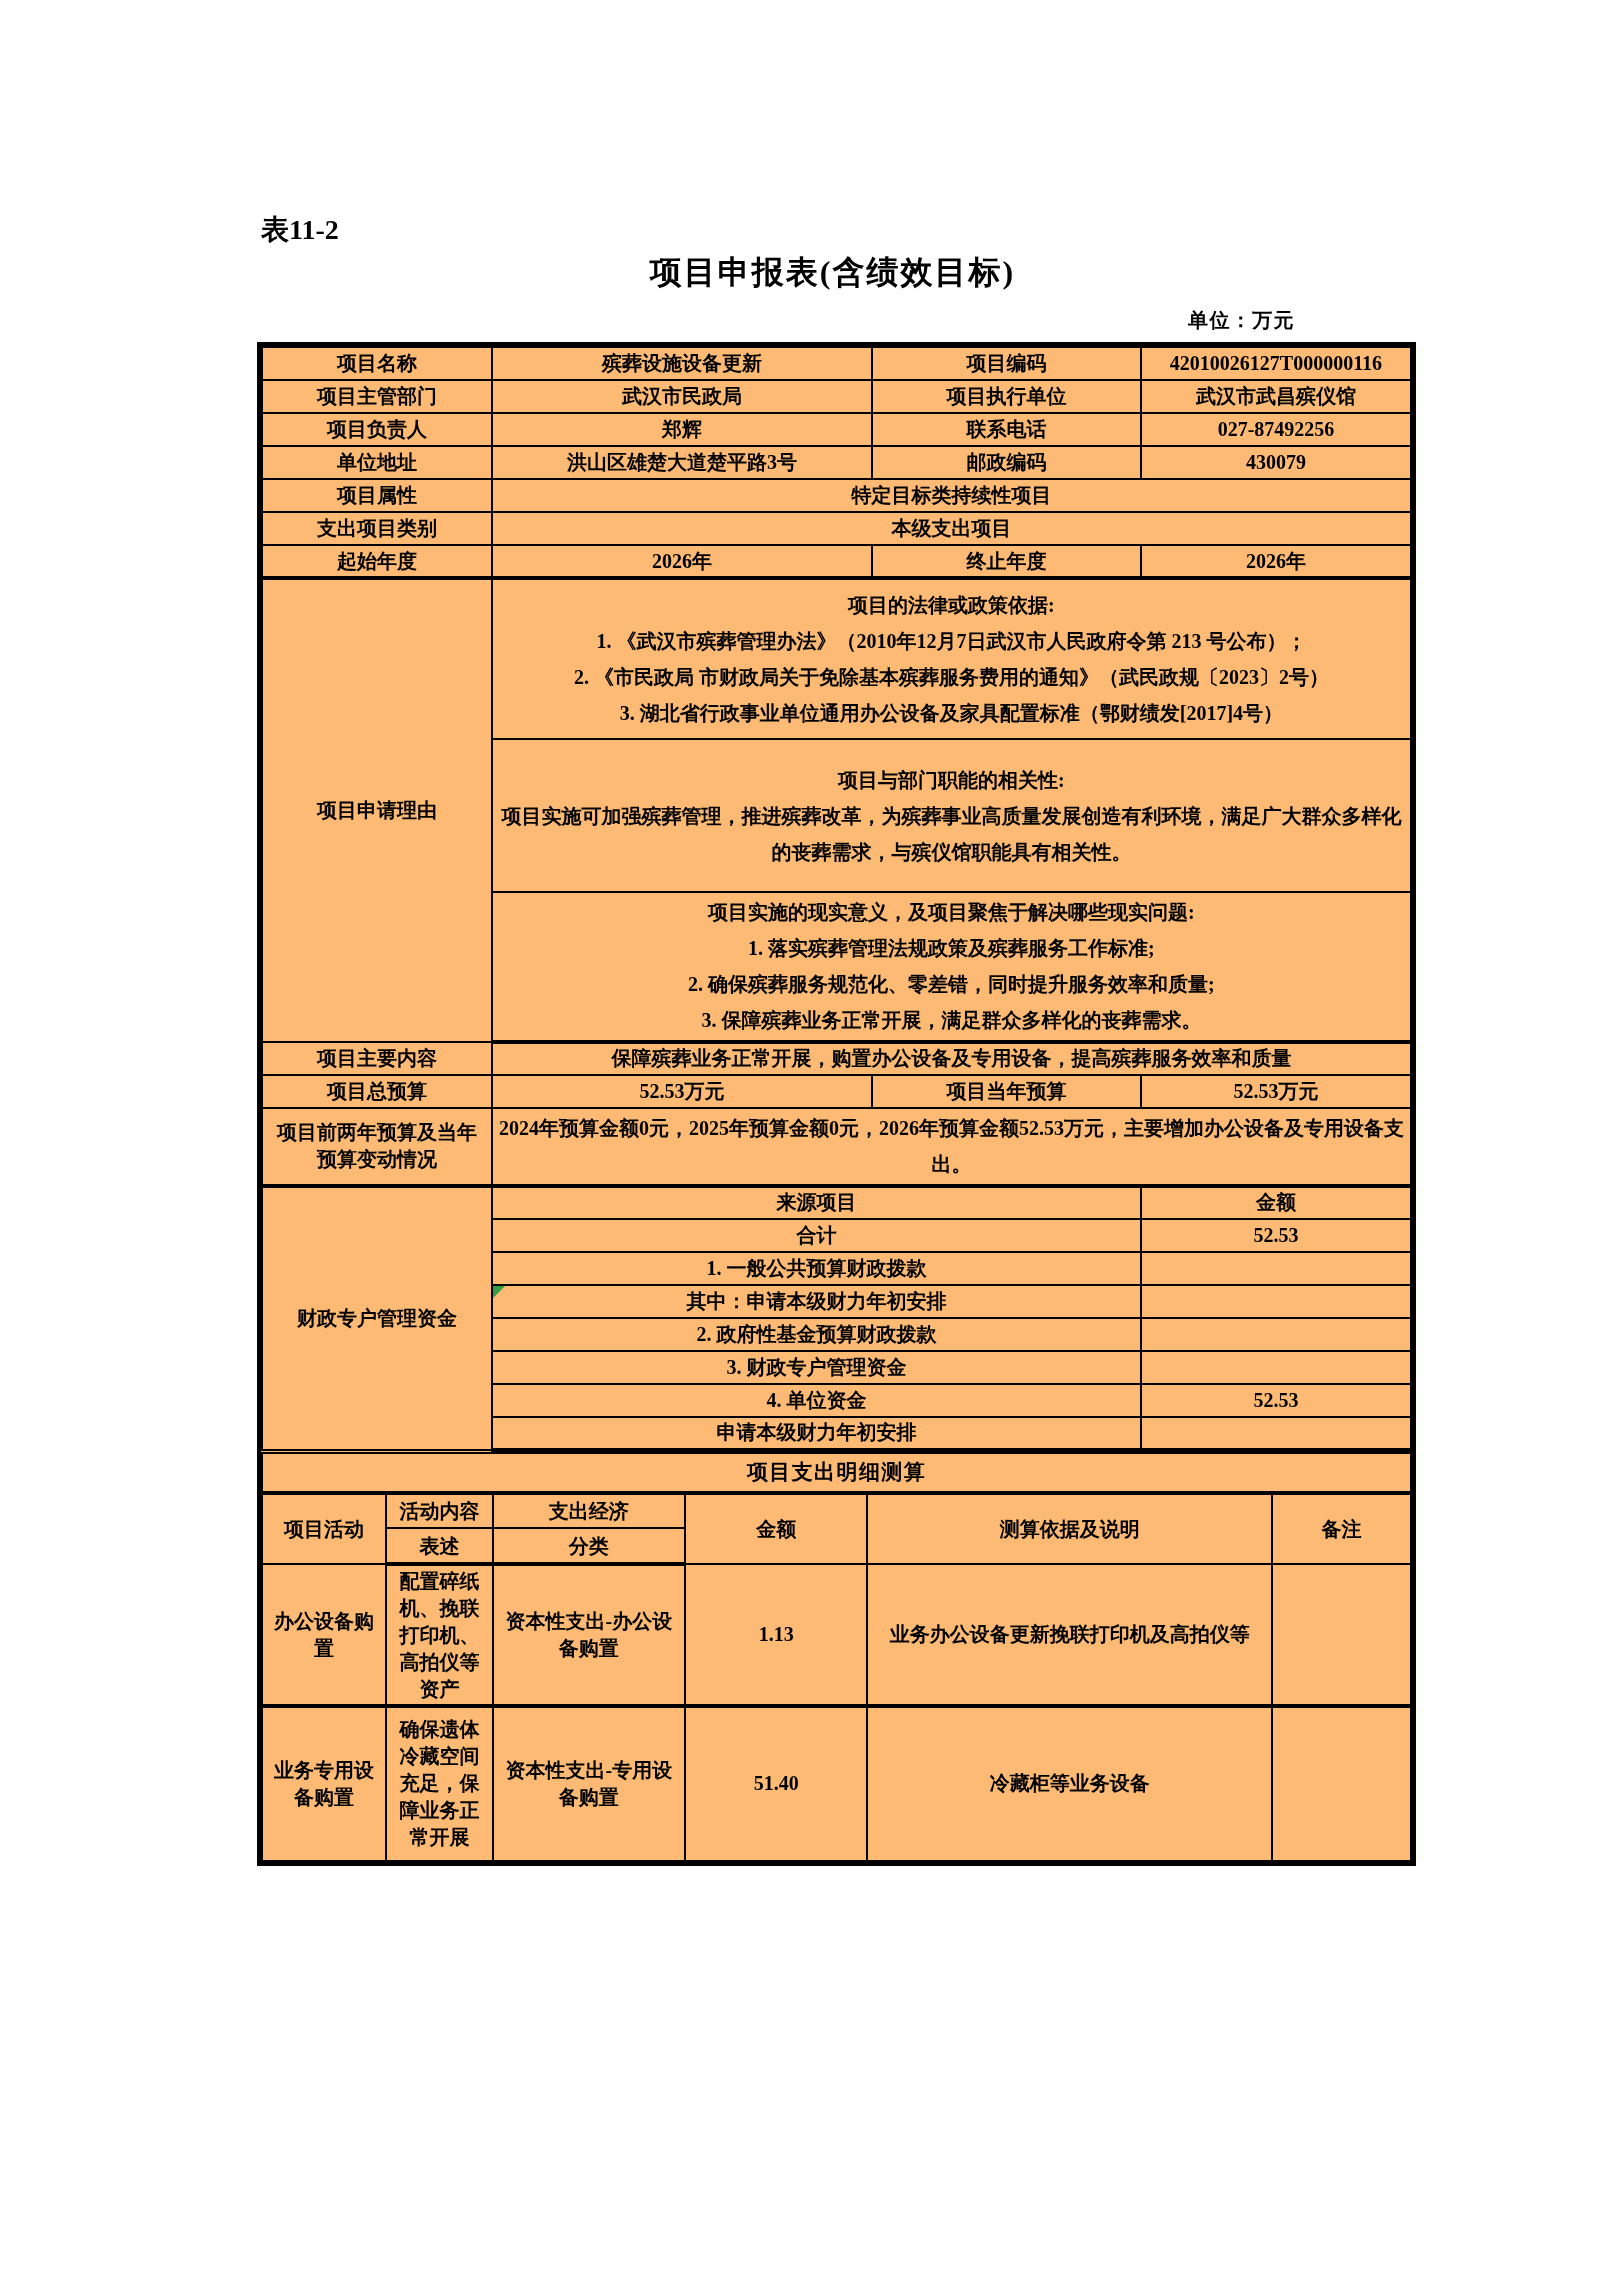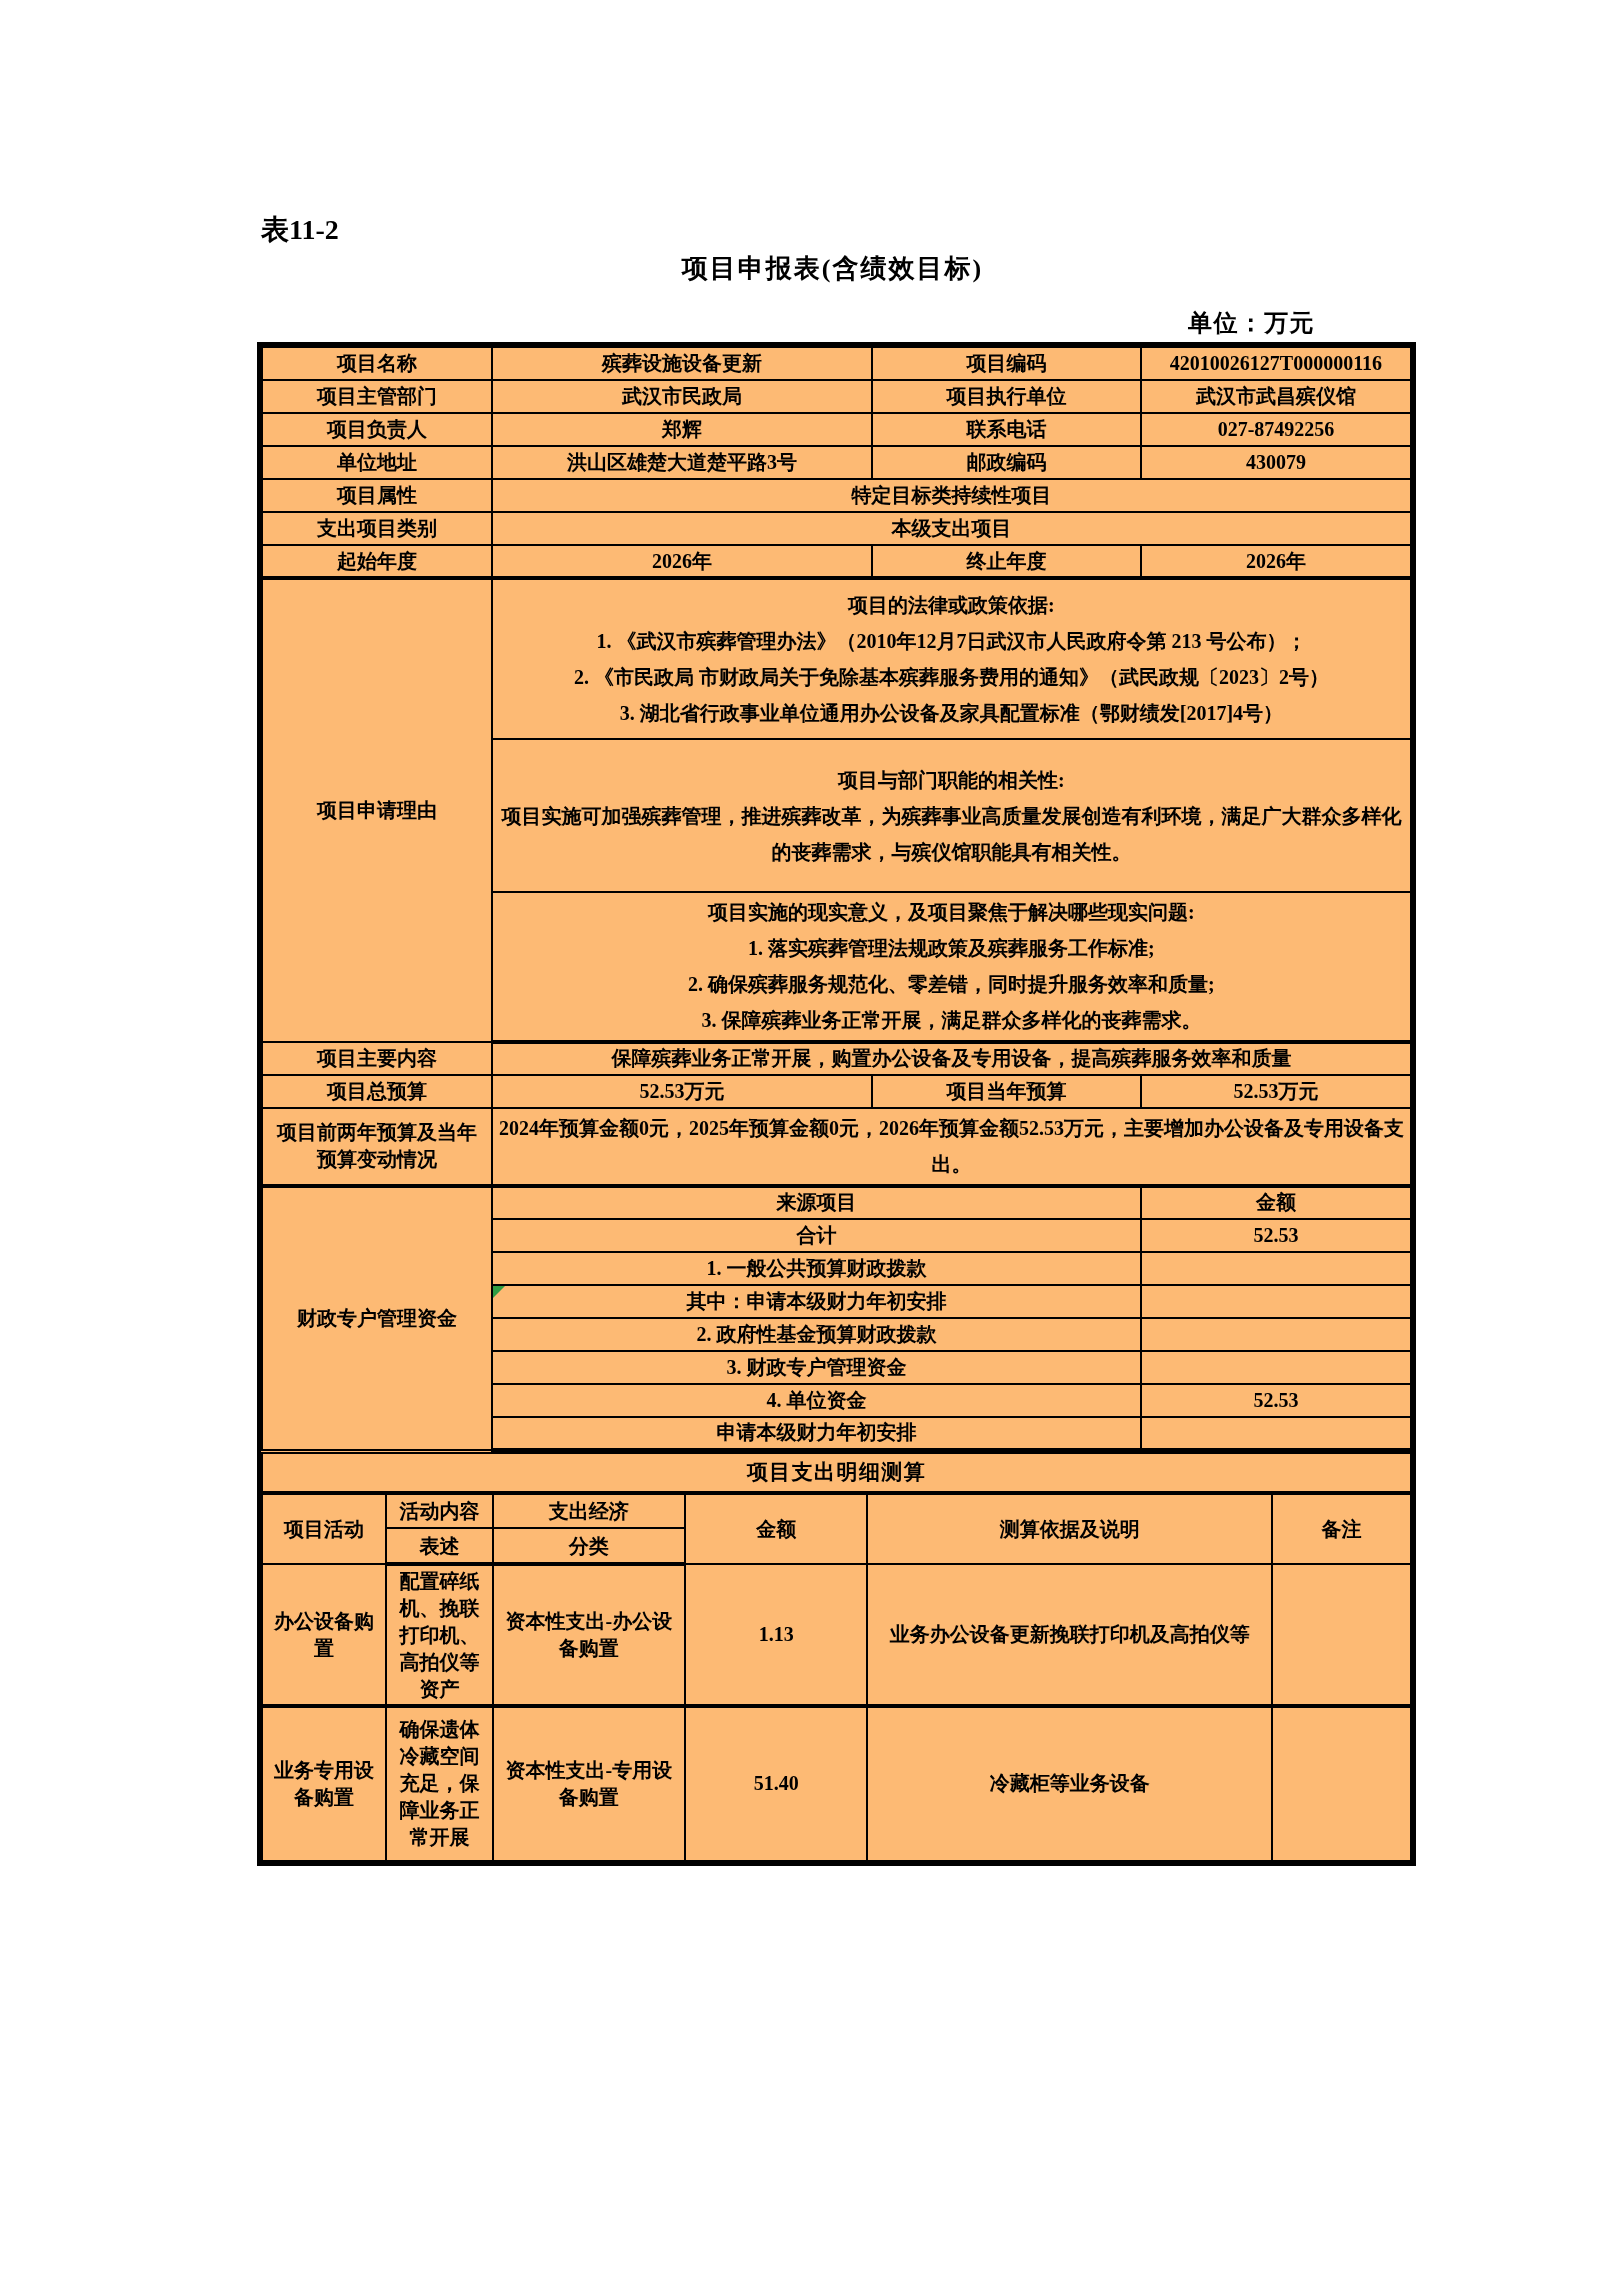--- a/index.html
+++ b/index.html
@@ -4,22 +4,22 @@
 <style>
   html,body{margin:0;padding:0;}
   body{
     width:1623px;height:2295px;background:#ffffff;position:relative;
     font-family:"Liberation Serif","DejaVu Serif",serif;
     color:#000;font-weight:700;
   }
   .page{position:absolute;inset:0;background:#fff;}
   #form-no{position:absolute;left:261px;top:211px;font-size:28px;}
   #title{position:absolute;left:257px;top:251px;width:1151px;text-align:center;
-         font-size:26px;letter-spacing:2px;}
-  #unit{position:absolute;left:1188px;top:307px;font-size:24px;letter-spacing:1.4px;}
+         font-size:32px;letter-spacing:2px;}
+  #unit{position:absolute;left:1188px;top:307px;font-size:20px;letter-spacing:1.4px;}
 
   .tbl{position:absolute;left:257px;top:342px;width:1151px;border:4.1px solid #000;background:#fdba74;}
   table.t{border-collapse:collapse;width:100%;table-layout:fixed;font-size:20px;}
   table.t td{border:2px solid #000;padding:1.4px 5.5px;text-align:center;vertical-align:middle;
              overflow:hidden;word-break:break-all;}
   tr.sep > td{border-bottom-width:4.1px;}
   td.sepb{border-bottom-width:4.1px;}
 
   .h48{height:33px}.h58{height:40px}.h52{height:35px}
   .h105{height:72px}.h175{height:153px}.h185{height:126px}

